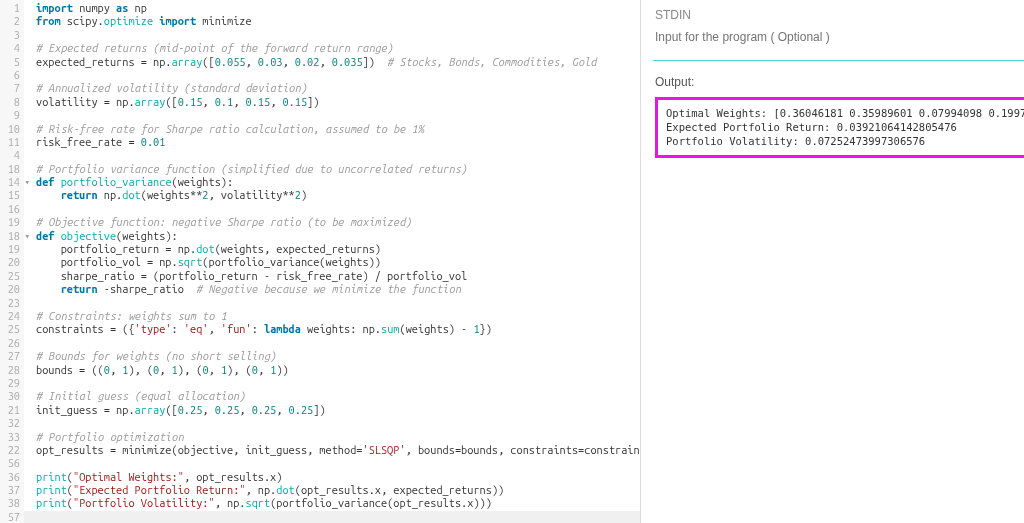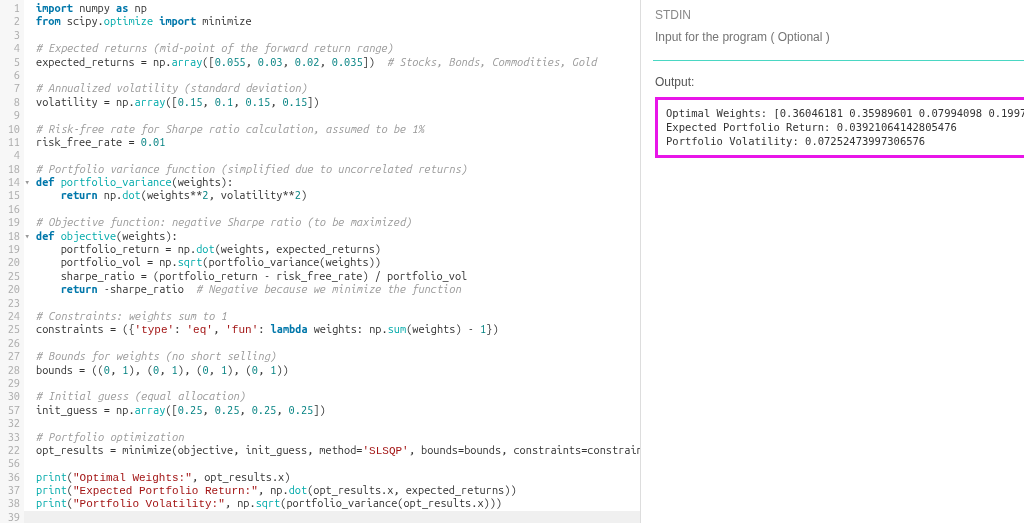--- a/index.html
+++ b/index.html
@@ -54,21 +54,21 @@
   position: absolute;
   left: -12px;
   right: 0;
   top: 0;
   bottom: 0;
   background: #f0f0f0;
   z-index: -1;
 }
 .kw { color: #0077aa; font-weight: bold; }
 .fn { color: #0aa; }
-.str { color: #a31515; font-family: Liberation Mono, monospace; }
+.str { color: #a31515; }
 .num { color: #008080; }
 .com { color: #999; font-style: italic; text-align: right; }
 
 .right-pane {
   flex: 1;
   border-left: 1px solid #ddd;
   padding: 0;
   display: flex;
   flex-direction: column;
   font-family: -apple-system, Helvetica, Arial, sans-serif;
@@ -144,29 +144,29 @@
       <div class="ln">25</div>
       <div class="ln">20</div>
       <div class="ln">23</div>
       <div class="ln">24</div>
       <div class="ln">25</div>
       <div class="ln">26</div>
       <div class="ln">27</div>
       <div class="ln">28</div>
       <div class="ln">29</div>
       <div class="ln">30</div>
-      <div class="ln">57</div>
+      <div class="ln">21</div>
       <div class="ln">32</div>
       <div class="ln">33</div>
       <div class="ln">22</div>
       <div class="ln">56</div>
       <div class="ln">36</div>
       <div class="ln">37</div>
       <div class="ln">38</div>
-      <div class="ln">39</div>
+      <div class="ln">57</div>
     </div>
   <div class="code"><div class="line"><span class="kw">import</span><span> numpy </span><span class="kw">as</span><span> np</span></div><div class="line"><span class="kw">from</span><span> scipy.</span><span class="fn">optimize</span><span> </span><span class="kw">import</span><span> minimize</span></div><div class="line">&nbsp;</div><div class="line"><span class="com"># Expected returns (mid-point of the forward return range)</span></div><div class="line"><span>expected_returns = np.</span><span class="fn">array</span><span>([</span><span class="num">0.055</span><span>, </span><span class="num">0.03</span><span>, </span><span class="num">0.02</span><span>, </span><span class="num">0.035</span><span>])  </span><span class="com"># Stocks, Bonds, Commodities, Gold</span></div><div class="line">&nbsp;</div><div class="line"><span class="com"># Annualized volatility (standard deviation)</span></div><div class="line"><span>volatility = np.</span><span class="fn">array</span><span>([</span><span class="num">0.15</span><span>, </span><span class="num">0.1</span><span>, </span><span class="num">0.15</span><span>, </span><span class="num">0.15</span><span>])</span></div><div class="line">&nbsp;</div><div class="line"><span class="com"># Risk-free rate for Sharpe ratio calculation, assumed to be 1%</span></div><div class="line"><span>risk_free_rate = </span><span class="num">0.01</span></div><div class="line">&nbsp;</div><div class="line"><span class="com"># Portfolio variance function (simplified due to uncorrelated returns)</span></div><div class="line"><span class="kw">def</span><span> </span><span class="fn">portfolio_variance</span><span>(weights):</span></div><div class="line"><span>    </span><span class="kw">return</span><span> np.</span><span class="fn">dot</span><span>(weights**</span><span class="num">2</span><span>, volatility**</span><span class="num">2</span><span>)</span></div><div class="line">&nbsp;</div><div class="line"><span class="com"># Objective function: negative Sharpe ratio (to be maximized)</span></div><div class="line"><span class="kw">def</span><span> </span><span class="fn">objective</span><span>(weights):</span></div><div class="line"><span>    portfolio_return = np.</span><span class="fn">dot</span><span>(weights, expected_returns)</span></div><div class="line"><span>    portfolio_vol = np.</span><span class="fn">sqrt</span><span>(portfolio_variance(weights))</span></div><div class="line"><span>    sharpe_ratio = (portfolio_return - risk_free_rate) / portfolio_vol</span></div><div class="line"><span>    </span><span class="kw">return</span><span> -sharpe_ratio  </span><span class="com"># Negative because we minimize the function</span></div><div class="line">&nbsp;</div><div class="line"><span class="com"># Constraints: weights sum to 1</span></div><div class="line"><span>constraints = ({</span><span class="str">'type'</span><span>: </span><span class="str">'eq'</span><span>, </span><span class="str">'fun'</span><span>: </span><span class="kw">lambda</span><span> weights: np.</span><span class="fn">sum</span><span>(weights) - </span><span class="num">1</span><span>})</span></div><div class="line">&nbsp;</div><div class="line"><span class="com"># Bounds for weights (no short selling)</span></div><div class="line"><span>bounds = ((</span><span class="num">0</span><span>, </span><span class="num">1</span><span>), (</span><span class="num">0</span><span>, </span><span class="num">1</span><span>), (</span><span class="num">0</span><span>, </span><span class="num">1</span><span>), (</span><span class="num">0</span><span>, </span><span class="num">1</span><span>))</span></div><div class="line">&nbsp;</div><div class="line"><span class="com"># Initial guess (equal allocation)</span></div><div class="line"><span>init_guess = np.</span><span class="fn">array</span><span>([</span><span class="num">0.25</span><span>, </span><span class="num">0.25</span><span>, </span><span class="num">0.25</span><span>, </span><span class="num">0.25</span><span>])</span></div><div class="line">&nbsp;</div><div class="line"><span class="com"># Portfolio optimization</span></div><div class="line"><span>opt_results = minimize(objective, init_guess, method=</span><span class="str">'SLSQP'</span><span>, bounds=bounds, constraints=constraints)</span></div><div class="line">&nbsp;</div><div class="line"><span class="fn">print</span><span>(</span><span class="str">"Optimal Weights:"</span><span>, opt_results.x)</span></div><div class="line"><span class="fn">print</span><span>(</span><span class="str">"Expected Portfolio Return:"</span><span>, np.</span><span class="fn">dot</span><span>(opt_results.x, expected_returns))</span></div><div class="line"><span class="fn">print</span><span>(</span><span class="str">"Portfolio Volatility:"</span><span>, np.</span><span class="fn">sqrt</span><span>(portfolio_variance(opt_results.x)))</span></div><div class="line cursor-line">&nbsp;</div></div>
 </div>
 
 <div class="right-pane">
   <div class="stdin-section">
     <div class="stdin-label">STDIN</div>
     <input class="stdin-input" type="text" placeholder="Input for the program ( Optional )" style="">
   </div>
   <div class="divider"></div>

